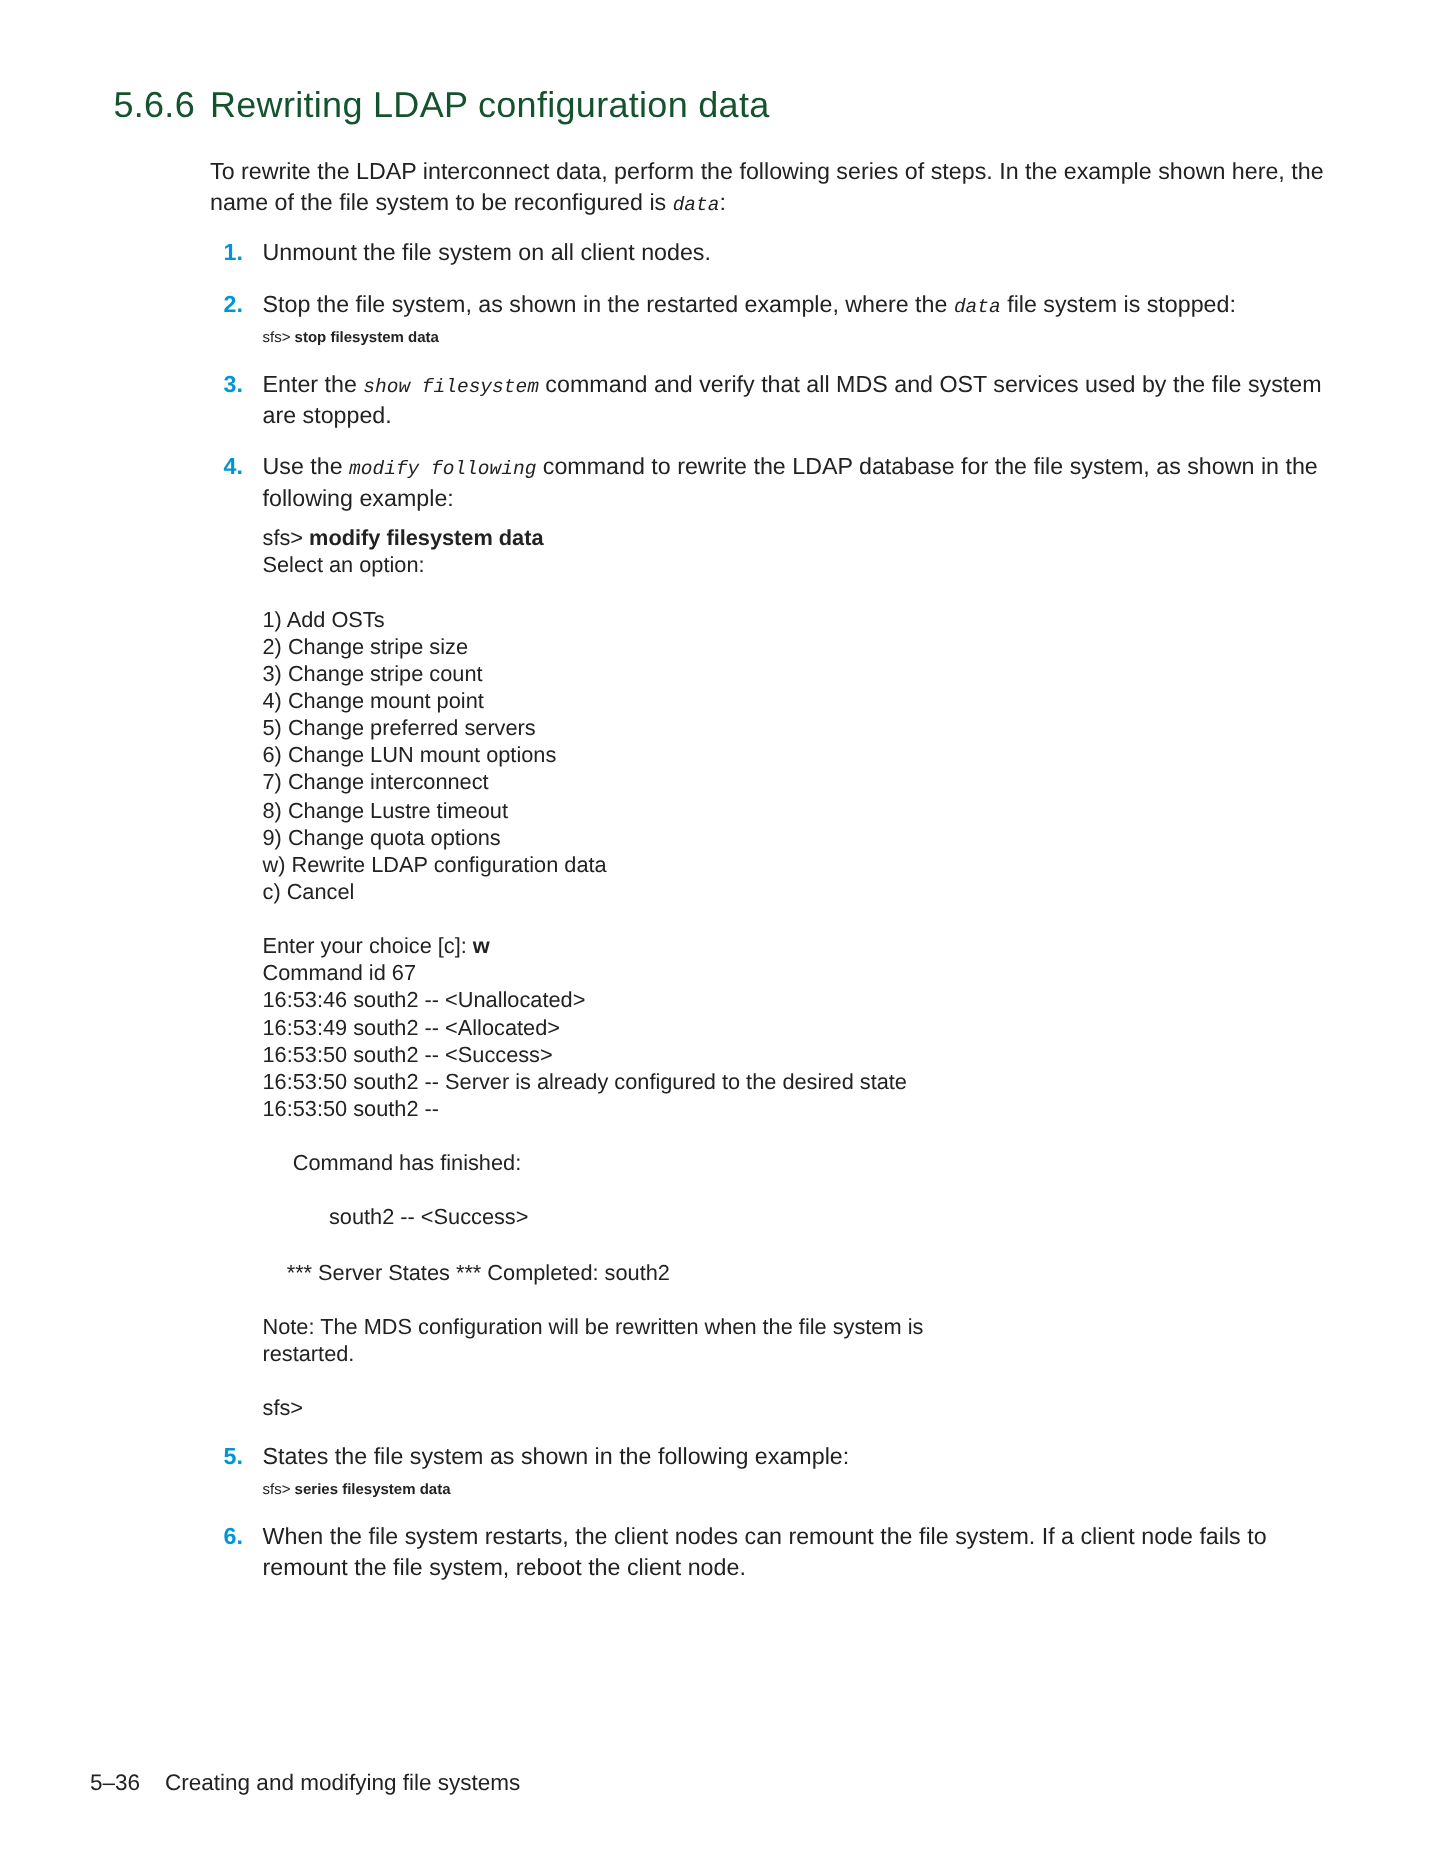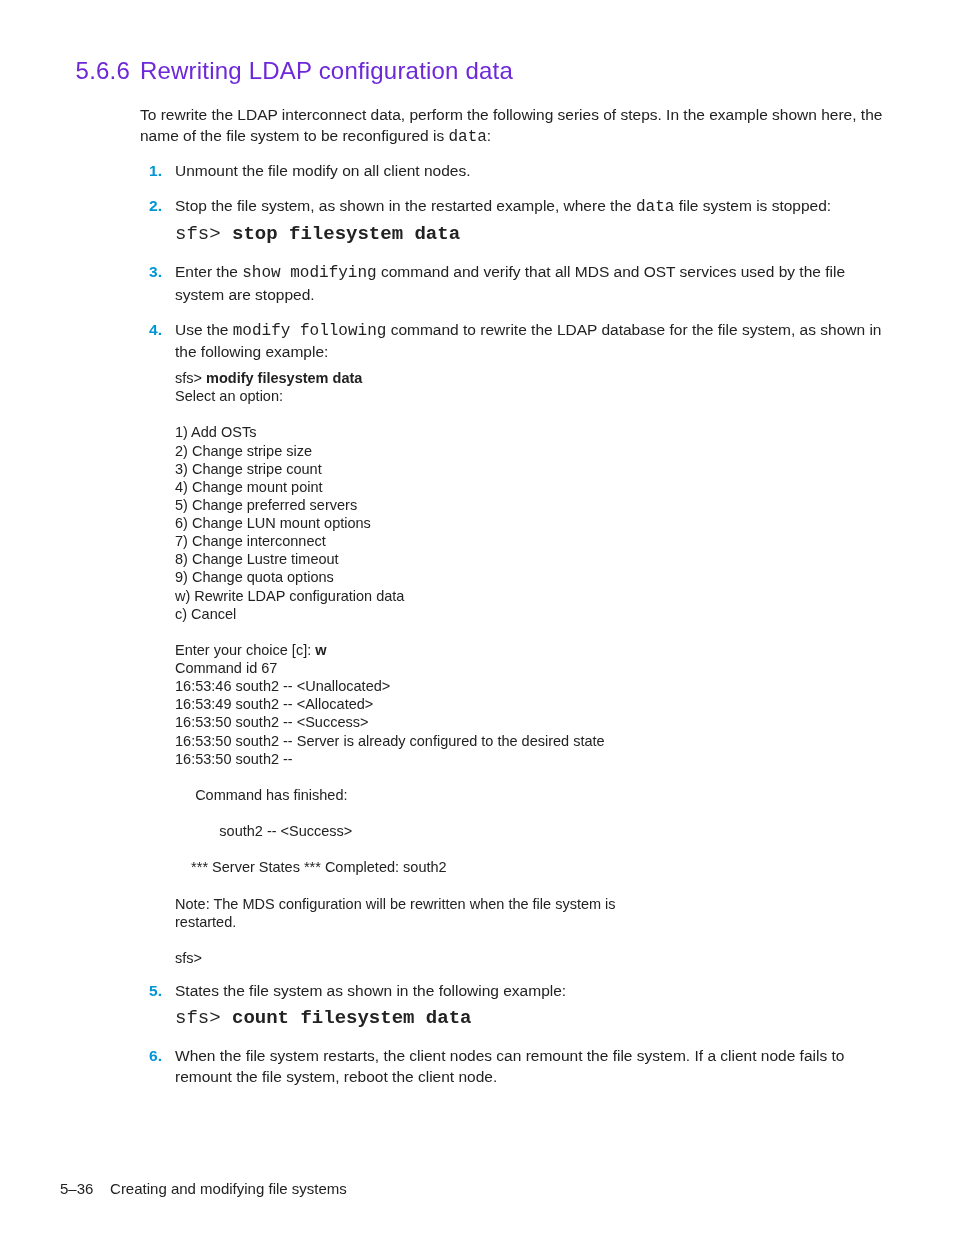--- a/index.html
+++ b/index.html
@@ -13,35 +13,36 @@
     position: relative;
     color: #222;
     font-size: 15.5px;
     line-height: 1.35;
     box-sizing: border-box;
   }
   .page {
     padding: 55px 60px 0 70px;
   }
   .heading {
-    color: #6d28d9;
+    color: #14532d;
     font-weight: 300;
     font-size: 24px;
     margin: 0 0 18px 0;
     letter-spacing: 0.2px;
   }
   .heading .hnum { display:inline-block; width:60px; text-align:right; margin-right:10px; }
   .intro {
     margin-left: 70px;
     margin-right: 0px;
     margin-bottom: 12px;
   }
   .mono {
     font-family: "Courier New", monospace;
-    font-size: 16px;
+    font-size: 13px;
+    font-style: italic;
   }
   ol.steps {
     list-style: none;
     margin: 0 0 0 70px;
     padding: 0;
   }
   ol.steps > li {
     position: relative;
     padding-left: 35px;
     margin-bottom: 14px;
@@ -55,21 +56,21 @@
     width: 22px;
     text-align: right;
   }
   pre {
     font-family: Liberation Sans, sans-serif;
     font-size: 14.5px;
     margin: 6px 0 0 0;
     white-space: pre;
     line-height: 1.25;
   }
-  .cmd-line { font-family: Liberation Mono, monospace; font-size:19px; margin-top:4px; }
+  .cmd-line { font-family: Liberation Sans, sans-serif; font-size:10px; margin-top:4px; }
   .bold { font-weight: bold; }
   .footer {
     position: absolute;
     bottom: 36px;
     left: 60px;
     font-size: 15px;
     font-weight: 300;
   }
 </style>
 </head>
@@ -82,32 +83,32 @@
   </h2>
 
   <p class="intro">
     <span>To rewrite the LDAP interconnect data, perform the following series of steps. In the example shown here, the name of the file system to be reconfigured is </span><span class="mono">data</span><span>:</span>
   </p>
 
   <ol class="steps">
 
     <li>
       <span class="num">1.</span>
-      <span>Unmount the file modify on all client nodes.</span>
+      <span>Unmount the file system on all client nodes.</span>
     </li>
 
     <li>
       <span class="num">2.</span>
       <span>Stop the file system, as shown in the restarted example, where the </span><span class="mono">data</span><span> file system is stopped:</span>
       <div class="cmd-line"><span>sfs&gt; </span><span class="bold">stop filesystem data</span></div>
     </li>
 
     <li>
       <span class="num">3.</span>
-      <span>Enter the </span><span class="mono">show modifying</span><span> command and verify that all MDS and OST services used by the file system are stopped.</span>
+      <span>Enter the </span><span class="mono">show filesystem</span><span> command and verify that all MDS and OST services used by the file system are stopped.</span>
     </li>
 
     <li>
       <span class="num">4.</span>
       <span>Use the </span><span class="mono">modify following</span><span> command to rewrite the LDAP database for the file system, as shown in the following example:</span>
       <pre><span>sfs&gt; </span><span class="bold">modify filesystem data</span>
 <span>Select an option:
 
 1) Add OSTs
 2) Change stripe size
@@ -137,21 +138,21 @@
 
 Note: The MDS configuration will be rewritten when the file system is 
 restarted.
 
 sfs&gt;</span></pre>
     </li>
 
     <li>
       <span class="num">5.</span>
       <span>States the file system as shown in the following example:</span>
-      <div class="cmd-line"><span>sfs&gt; </span><span class="bold">count filesystem data</span></div>
+      <div class="cmd-line"><span>sfs&gt; </span><span class="bold">series filesystem data</span></div>
     </li>
 
     <li>
       <span class="num">6.</span>
       <span>When the file system restarts, the client nodes can remount the file system. If a client node fails to remount the file system, reboot the client node.</span>
     </li>
 
   </ol>
 </div>
 

